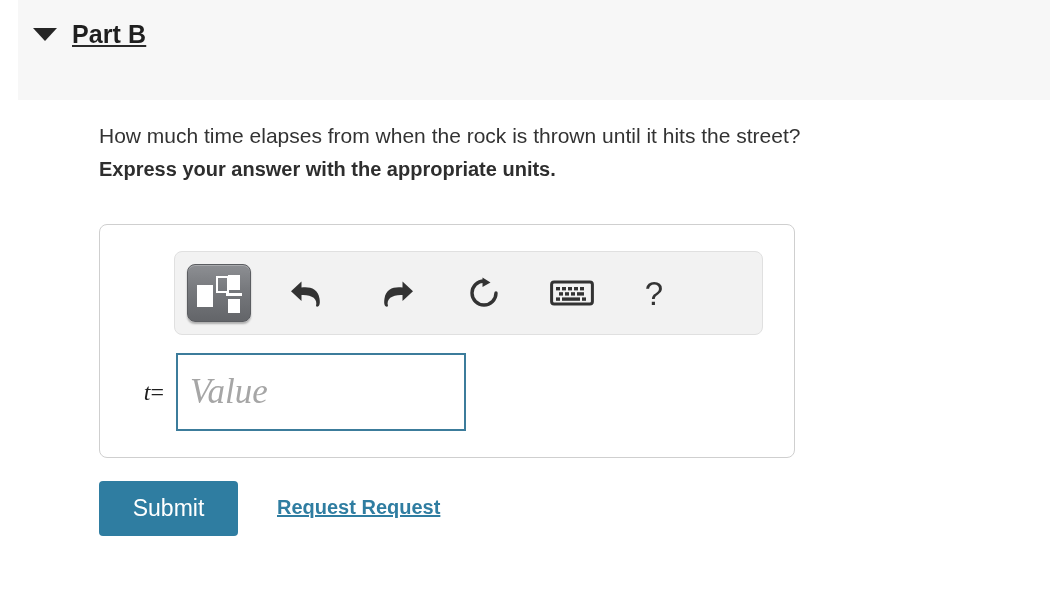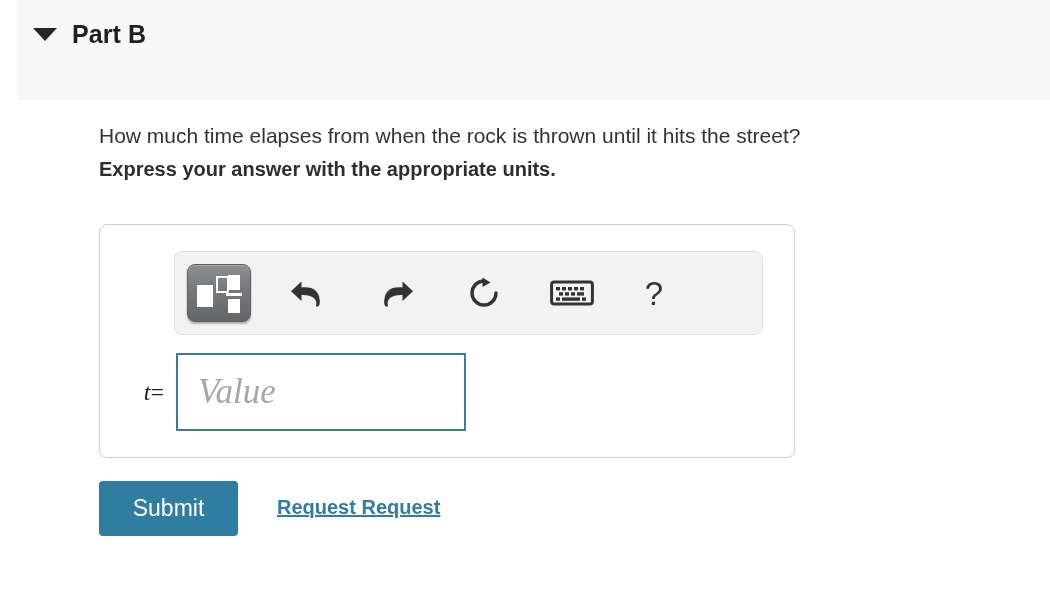--- a/index.html
+++ b/index.html
@@ -26,20 +26,21 @@
     background: #f7f7f7;
     box-sizing: border-box;
   }
   .part-header-row {
     position: absolute;
     left: 0;
     top: 14px;
     height: 40px;
     display: flex;
     align-items: center;
+    text-decoration: underline;
   }
   .disclosure {
     width: 54px;
     display: flex;
     justify-content: center;
     align-items: center;
     cursor: pointer;
   }
   .disclosure .tri {
     width: 0;
@@ -184,21 +185,21 @@
     border: 2px solid #3c7c9b;
     background: #ffffff;
     box-sizing: border-box;
     display: flex;
     align-items: center;
     cursor: text;
   }
   .field-value { width: 290px; }
   .field-units { width: 290px; margin-left: 5px; }
   .ph {
-    padding-left: 20px;
+    padding-left: 12px;
     font-family: "Liberation Serif", serif;
     font-style: italic;
     font-size: 35px;
     color: #a6a6a6;
     white-space: nowrap;
   }
 
   
   .submit-btn {
     position: absolute;

